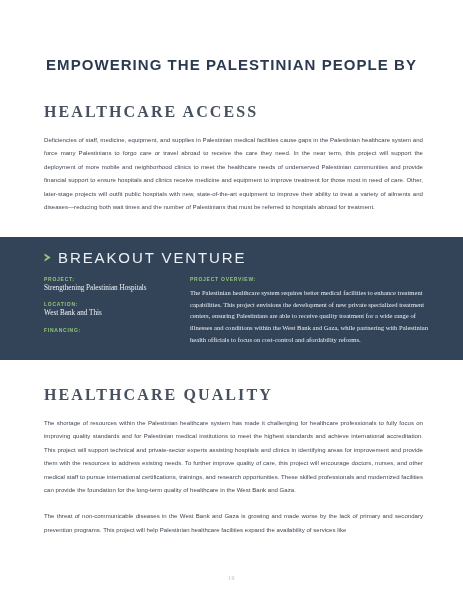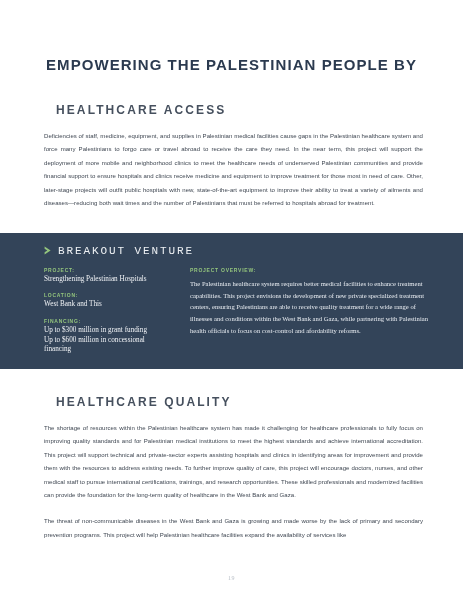--- a/index.html
+++ b/index.html
@@ -31,26 +31,25 @@
     font-family: "Liberation Sans", sans-serif;
     font-weight: bold;
     font-size: 15px;
     letter-spacing: 1.05px;
     line-height: 17px;
   }
   .doc-title .line { display: block; }
 
   
   .section-heading {
-    font-family: Liberation Sans, sans-serif;
-    font-size: 12px;
+    font-family: Liberation Serif, serif;
+    font-size: 16px;
     letter-spacing: 2.1px;
     color: #46505e;
     text-transform: uppercase;
-    margin-left: 12px;
   }
 
   
   .body-text {
     font-family: "Liberation Sans", sans-serif;
     font-size: 6.05px;
     line-height: 13.45px;
     color: #3f4752;
     text-align: justify;
     letter-spacing: 0.02px;
@@ -86,22 +85,22 @@
   }
   .arrow-icon {
     width: 8px;
     height: 9px;
     display: inline-block;
     flex: 0 0 auto;
   }
   .arrow-icon svg { display: block; }
 
   .breakout-title {
-    font-family: Liberation Mono, monospace;
-    font-size: 11px;
+    font-family: Liberation Sans, sans-serif;
+    font-size: 15px;
     letter-spacing: 1.9px;
     color: #eef1f4;
     text-transform: uppercase;
   }
 
   .breakout-cols {
     display: flex;
     gap: 6px;
   }
   .col-left  { width: 140px; flex: 0 0 140px; }
@@ -194,25 +193,20 @@
           </div>
         </div>
 
         <div class="field">
           <div class="field-label">LOCATION:</div>
           <div class="field-value">West Bank and This</div>
         </div>
 
         <div class="field">
           <div class="field-label">FINANCING:</div>
-          <div class="field-value">
-            <span class="vline">Up to $300 million in grant funding</span>
-            <span class="vline">Up to $600 million in concessional</span>
-            <span class="vline">financing</span>
-          </div>
         </div>
 
       </div>
 
       <div class="col-right">
         <div class="overview-label">PROJECT OVERVIEW:</div>
         <div class="overview-text">The Palestinian healthcare system requires better medical facilities to enhance treatment capabilities. This project envisions the development of new private specialized treatment centers, ensuring Palestinians are able to receive quality treatment for a wide range of illnesses and conditions within the West Bank and Gaza, while partnering with Palestinian health officials to focus on cost-control and afordability reforms.</div>
       </div>
 
     </div>

